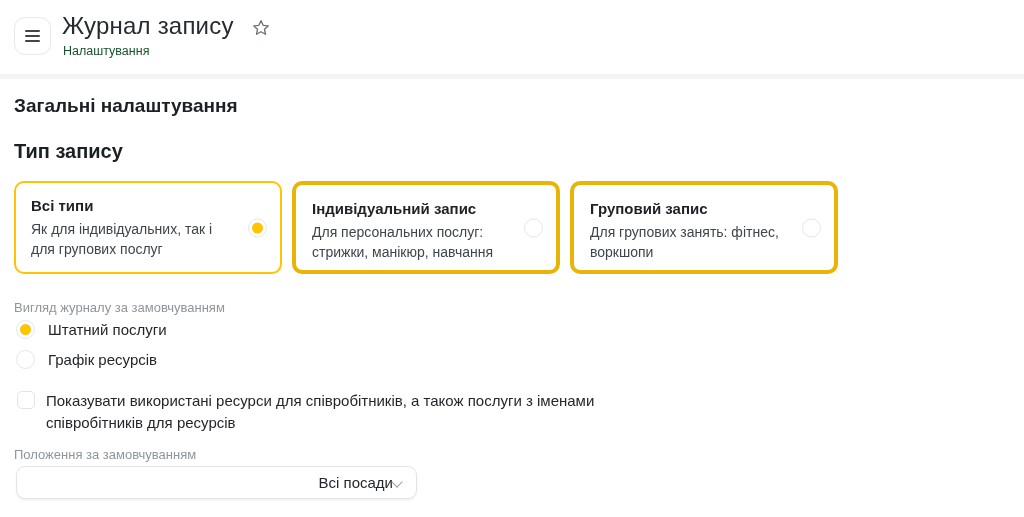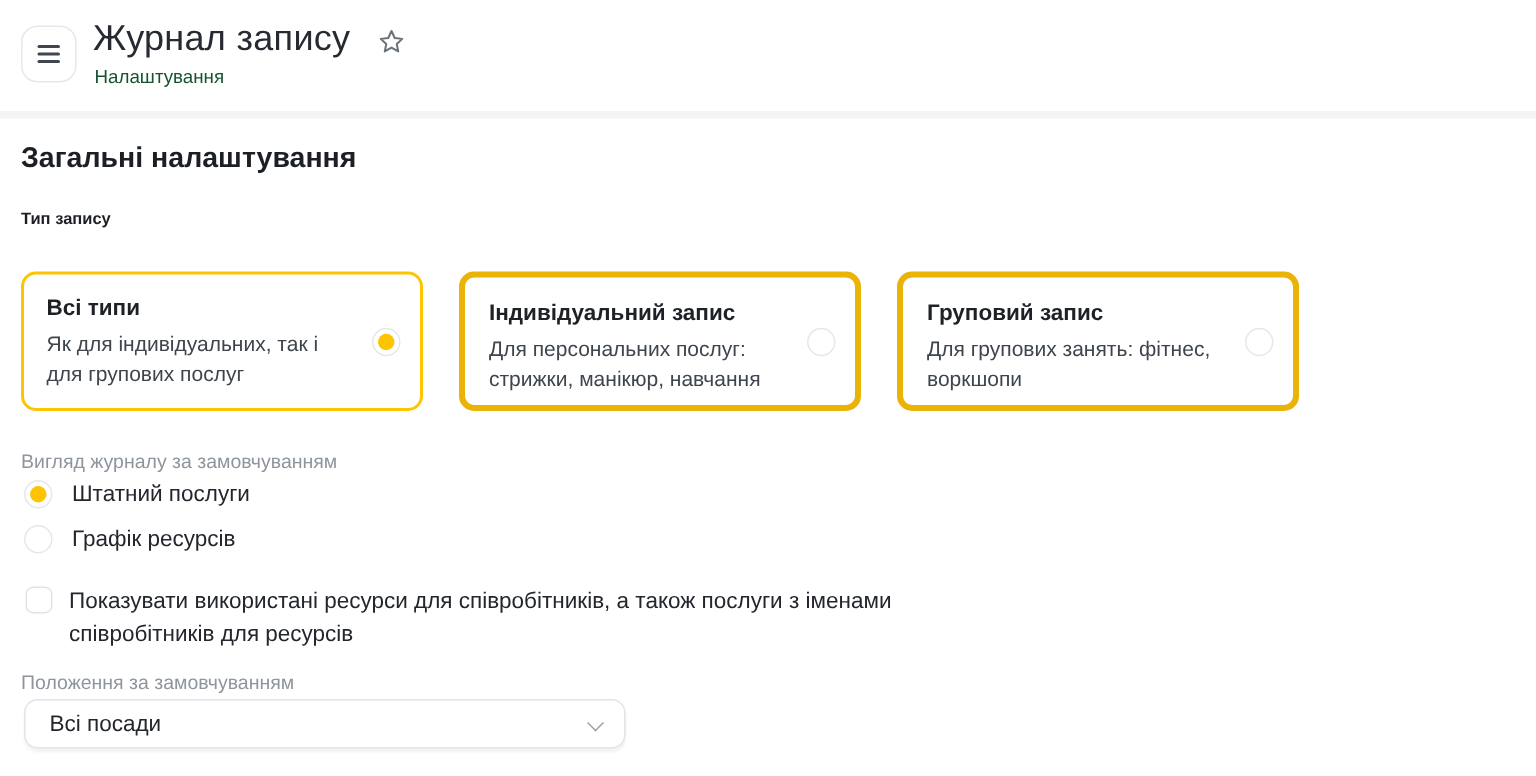--- a/index.html
+++ b/index.html
@@ -36,25 +36,25 @@
     background: #f4f4f5;
   }
 
   
   .section-heading {
     position: absolute; left: 14px; top: 95px;
     font-size: 19px; font-weight: 700; color: #1c2025;
   }
   .group-label {
     position: absolute; left: 14px; top: 140px;
-    font-size: 11px; font-weight: 700; color: #1c2025;
+    font-size: 20px; font-weight: 700; color: #1c2025;
   }
 
   
-  .cards { position: absolute; left: 14px; top: 181px; display: flex; gap: 24px; }
+  .cards { position: absolute; left: 14px; top: 181px; display: flex; gap: 10px; }
   .card {
     position: relative; width: 268px; height: 93px;
     border: 4px solid #eab308; border-radius: 10px;
     background: #fff; padding: 15px 16px; cursor: pointer;
   }
   .card.selected { border: 2px solid #ffc400; padding: 14px 15px; }
   .card-title { font-size: 15px; font-weight: 700; color: #1e2227; margin-bottom: 5px; }
   .card-desc { font-size: 14px; color: #3f454d; line-height: 20px; width: 202px; }
 
   .radio {
@@ -83,21 +83,21 @@
     width: 18px; height: 18px; border-radius: 5px;
     border: 1px solid #e0e3e7; background: #fff; flex: 0 0 auto; margin-top: 1px;
   }
   .checkbox-row .lbl { font-size: 15px; color: #23272d; line-height: 22px; width: 585px; }
 
   
   .select-box {
     position: absolute; left: 16px; top: 466px; width: 401px; height: 33px;
     border: 1px solid #e2e4e9; border-radius: 9px; background: #fff;
     box-shadow: 0 2px 2px rgba(0,0,0,0.05);
-    display: flex; align-items: center; justify-content: space-between;
+    display: flex; align-items: center; justify-content: flex-end;
     padding: 0 14px 0 16px; cursor: pointer;
   }
   .select-box .value { font-size: 15px; color: #23272d; }
   .chevron {
     width: 9px; height: 9px; position: relative; margin-top: -4px;
   }
   .chevron::before {
     content: ""; position: absolute; left: 0; top: 2px;
     width: 7px; height: 7px;
     border-right: 1.5px solid #9aa0a8; border-bottom: 1.5px solid #9aa0a8;

